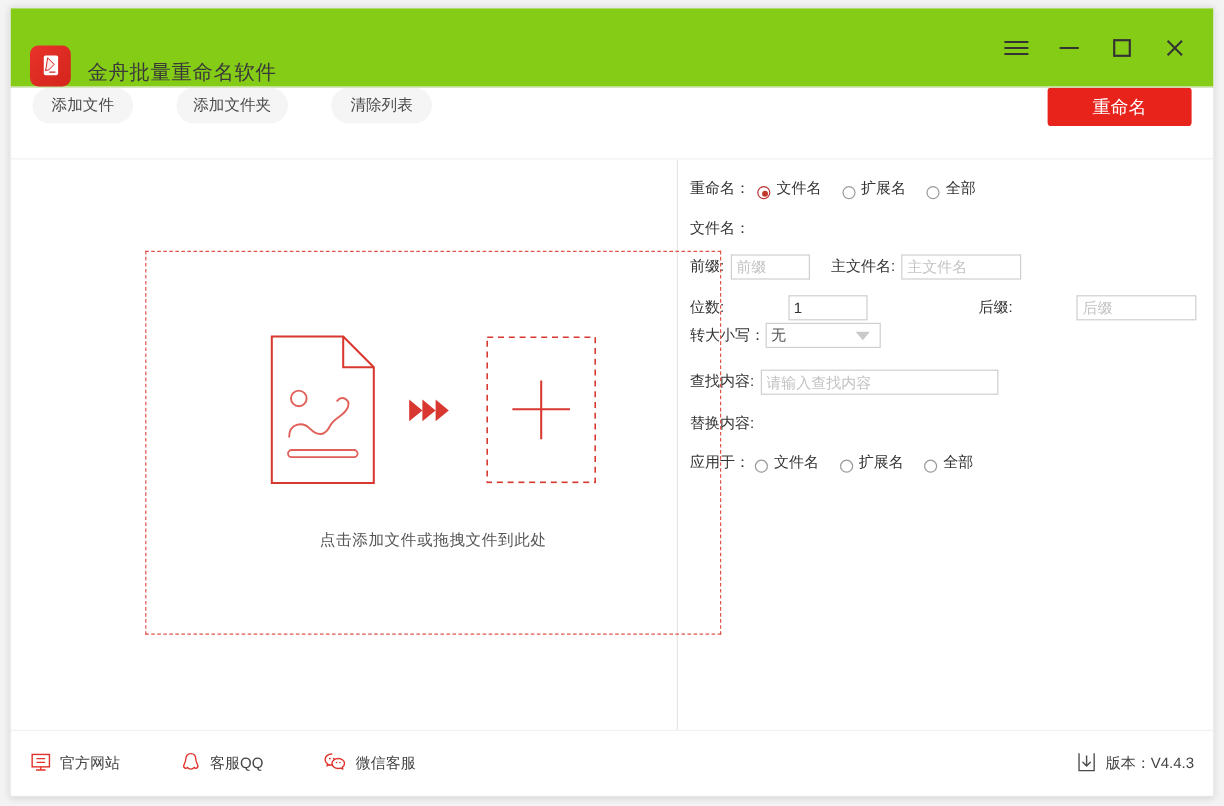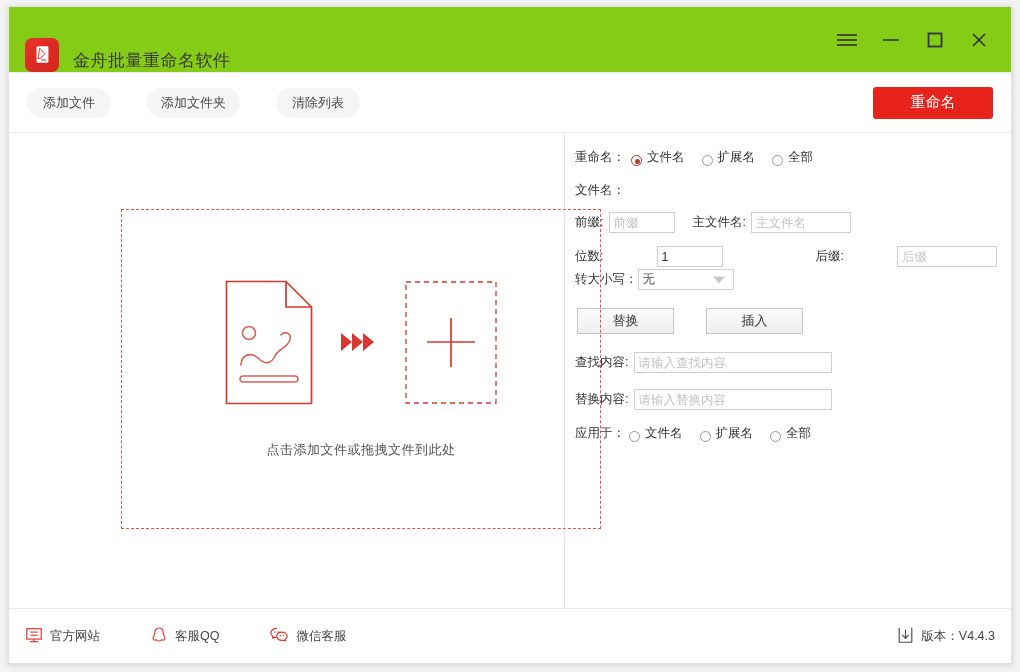--- a/index.html
+++ b/index.html
@@ -66,21 +66,21 @@
     justify-content: center;
     cursor: pointer;
   }
   .win-controls .win-btn:last-child { margin-right: 10px; }
 
   
   .toolbar {
     height: 60px;
     flex: 0 0 60px;
     display: flex;
-    align-items: center;
+    align-items: flex-start;
     padding: 0 18px;
     border-bottom: 1px solid #ededed;
     background: #fff;
   }
   .tool-btn {
     height: 30px;
     min-width: 84px;
     padding: 0 14px;
     border-radius: 15px;
     background: #f5f5f5;
@@ -410,33 +410,28 @@
         </div>
 
         <div class="row" style="margin-bottom:18px;">
           <span class="lbl">转大小写：</span>
           <div class="sel-wrap">
             <span class="sel-val">无</span>
             <span class="caret"></span>
           </div>
         </div>
 
-        <div class="row" style="margin-bottom:18px;padding-left:2px;">
-          <button class="btn-gray">替换</button>
-          <button class="btn-gray" style="margin-left:32px;">插入</button>
-        </div>
 
         <div class="row" style="margin-bottom:16px;">
           <span class="lbl">查找内容:</span>
           <input class="tf" style="width: 198px; margin-left: 5px;" placeholder="请输入查找内容">
         </div>
 
         <div class="row" style="margin-bottom:15px;">
           <span class="lbl">替换内容:</span>
-          <input class="tf" style="width: 198px; margin-left: 5px;" placeholder="请输入替换内容">
         </div>
 
         <div class="row">
           <span class="lbl">应用于：</span>
           <span class="radio" style="margin-left:4px;">
             <span class="dot"></span>
             <span>文件名</span>
           </span>
           <span class="radio" style="margin-left:17px;">
             <span class="dot"></span>

